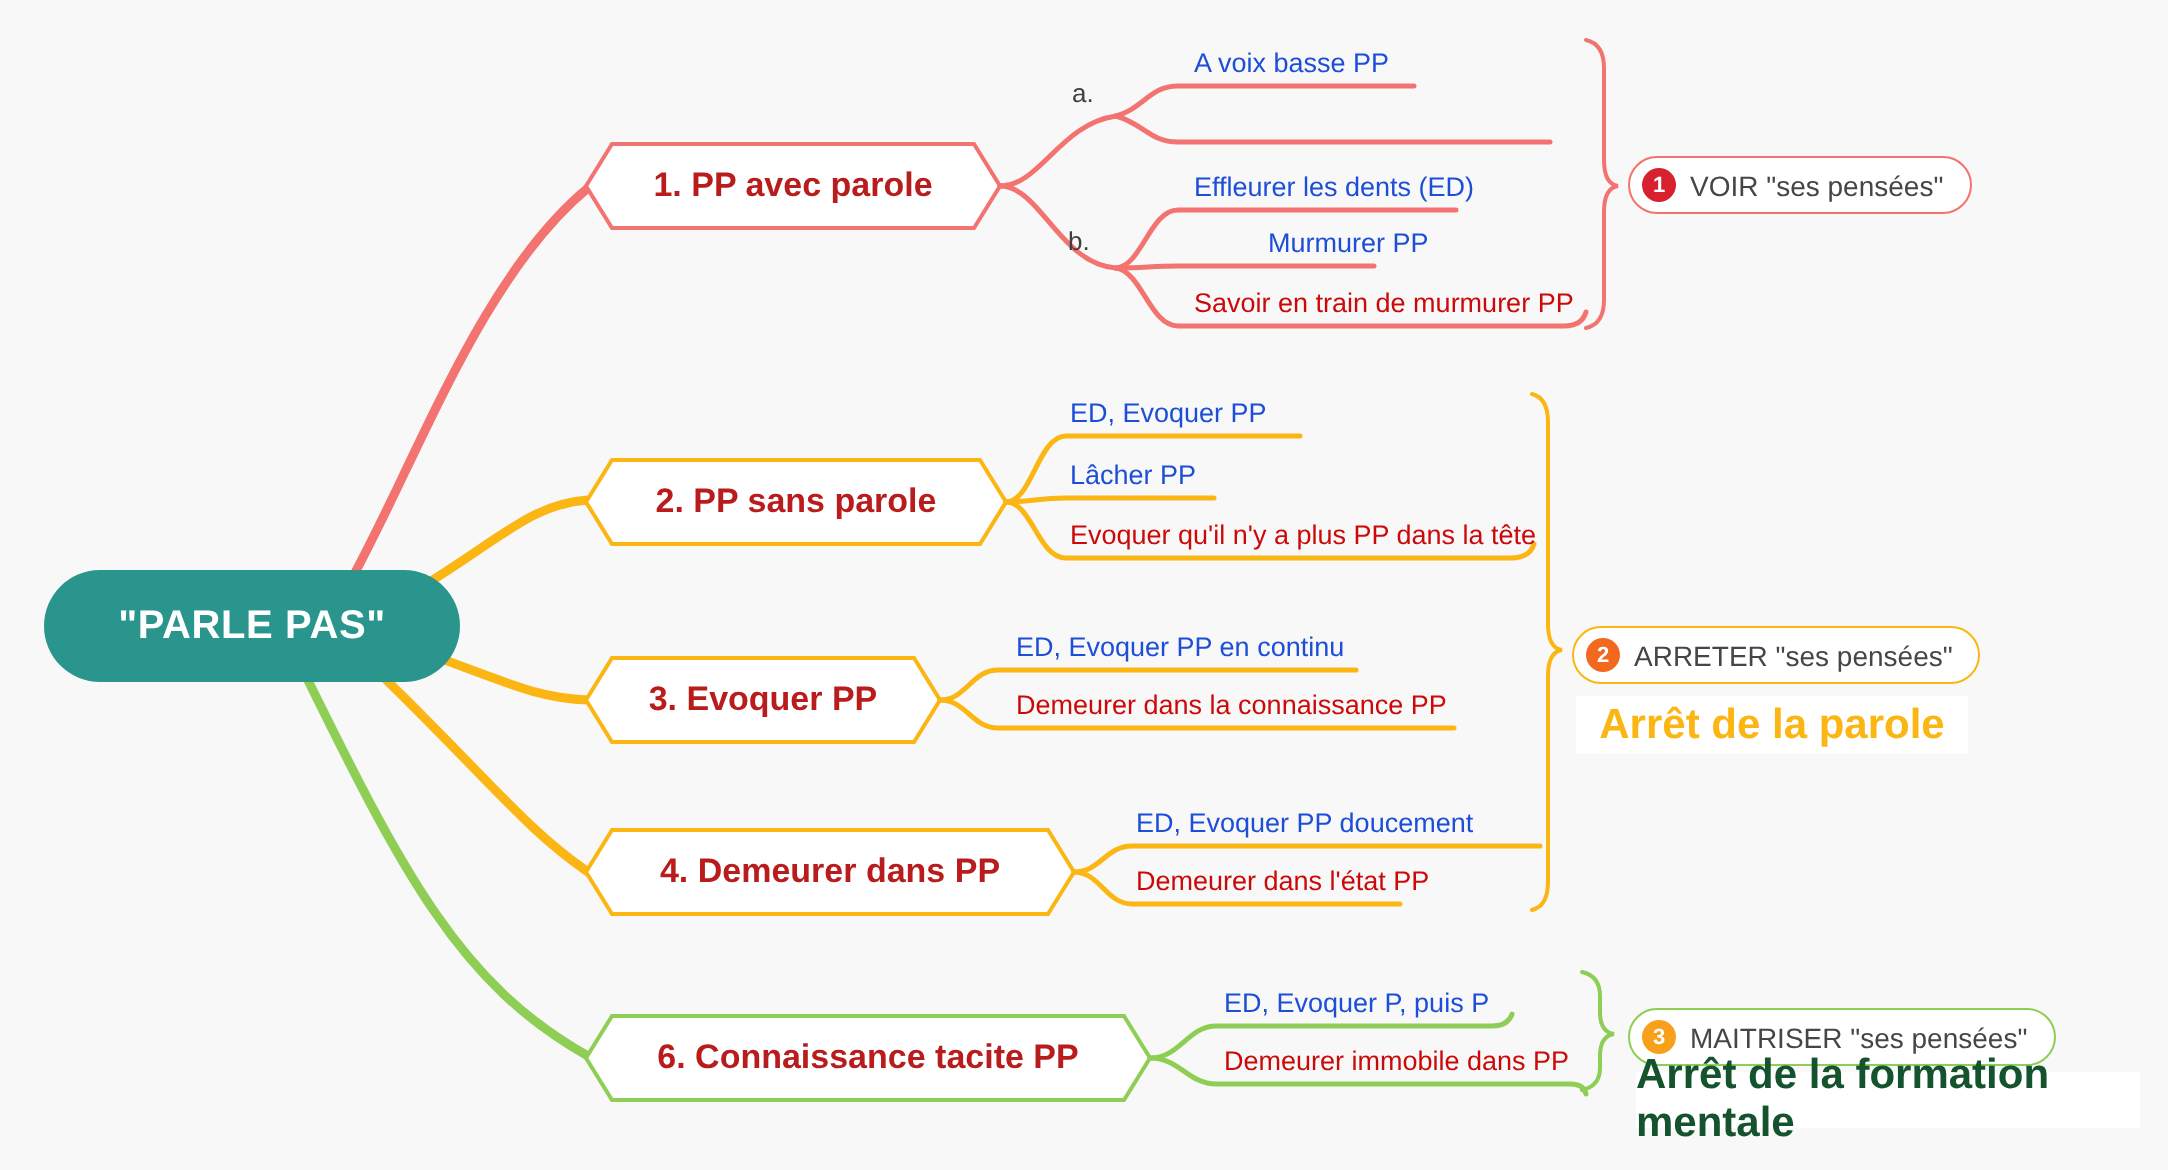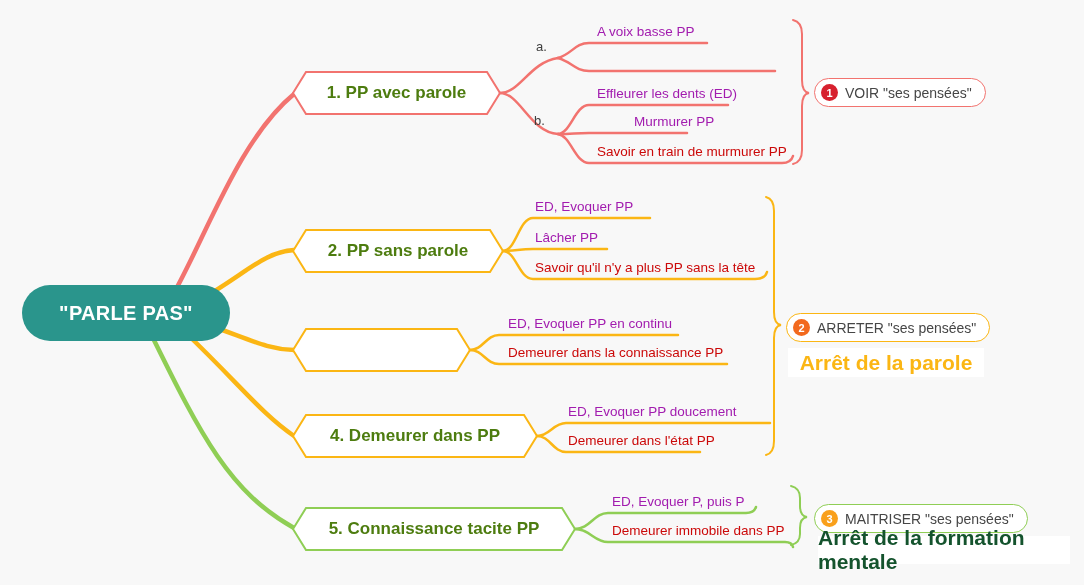--- a/index.html
+++ b/index.html
@@ -11,24 +11,24 @@
   .canvas svg{position:absolute;left:0;top:0;}
   .root-node{
     position:absolute;left:22px;top:285px;width:208px;height:56px;
     background:#2a958c;border-radius:28px;
     display:flex;align-items:center;justify-content:center;
     color:#fff;font-size:20px;font-weight:bold;letter-spacing:.3px;
     cursor:pointer;
   }
   .hexlabel{
     position:absolute;display:flex;align-items:center;justify-content:center;
-    font-size:17px;font-weight:bold;color:#4d7c0f;cursor:pointer;
+    font-size:17px;font-weight:bold;color:#b91c1c;cursor:pointer;
   }
   .leaf{
-    position:absolute;font-size:13.5px;color:#a21caf;line-height:17px;cursor:pointer;
+    position:absolute;font-size:13.5px;color:#1d4ed8;line-height:17px;cursor:pointer;
   }
   .leaf.red{color:#cb0909;}
   .group-label{
     position:absolute;font-size:13px;color:#3f3f3f;
   }
   .pill{
     position:absolute;height:27px;background:#fff;border:1.5px solid;
     border-radius:15px;display:flex;align-items:center;gap:7px;
     padding:0 13px 0 6px;cursor:pointer;
   }
@@ -101,34 +101,35 @@
       <path d="M 575 529 C 590 529 594 542 608 542 L 785 542 Q 792 542 793 547"></path>
 
       <path d="M 791 486 Q 800 488 800 498 L 800 506 Q 800 516 807 517 Q 800 518 800 528 L 800 534 Q 800 543 791 545" stroke-width="2"></path>
     </g>
   </svg>
 
   <div class="root-node">"PARLE PAS"</div>
 
   <div class="hexlabel" style="left:293px;top:72px;width:207px;height:42px;">1. PP avec parole</div>
   <div class="hexlabel" style="left:293px;top:230px;width:210px;height:42px;">2. PP sans parole</div>
+  <div class="hexlabel" style="left:293px;top:329px;width:177px;height:42px;">3. Evoquer PP</div>
   <div class="hexlabel" style="left:293px;top:415px;width:244px;height:42px;">4. Demeurer dans PP</div>
-  <div class="hexlabel" style="left:293px;top:508px;width:282px;height:42px;">5. Connaissance tacite PP</div>
+  <div class="hexlabel" style="left:293px;top:508px;width:282px;height:42px;">6. Connaissance tacite PP</div>
 
   <div class="group-label" style="left:536px;top:39px;">a.</div>
   <div class="group-label" style="left:534px;top:113px;">b.</div>
 
   <div class="leaf" style="left:597px;top:23px;">A voix basse PP</div>
   <div class="leaf" style="left:597px;top:85px;">Effleurer les dents (ED)</div>
   <div class="leaf" style="left:597px;top:113px;margin-left:37px;">Murmurer PP</div>
   <div class="leaf red" style="left:597px;top:143px;">Savoir en train de murmurer PP</div>
 
   <div class="leaf" style="left:535px;top:198px;">ED, Evoquer PP</div>
   <div class="leaf" style="left:535px;top:229px;">Lâcher PP</div>
-  <div class="leaf red" style="left:535px;top:259px;">Savoir qu'il n'y a plus PP sans la tête</div>
+  <div class="leaf red" style="left:535px;top:259px;">Evoquer qu'il n'y a plus PP dans la tête</div>
 
   <div class="leaf" style="left:508px;top:315px;">ED, Evoquer PP en continu</div>
   <div class="leaf red" style="left:508px;top:344px;">Demeurer dans la connaissance PP</div>
 
   <div class="leaf" style="left:568px;top:403px;">ED, Evoquer PP doucement</div>
   <div class="leaf red" style="left:568px;top:432px;text-align:right;">Demeurer dans l'état PP</div>
 
   <div class="leaf" style="left:612px;top:493px;">ED, Evoquer P, puis P</div>
   <div class="leaf red" style="left:612px;top:522px;">Demeurer immobile dans PP</div>
 

